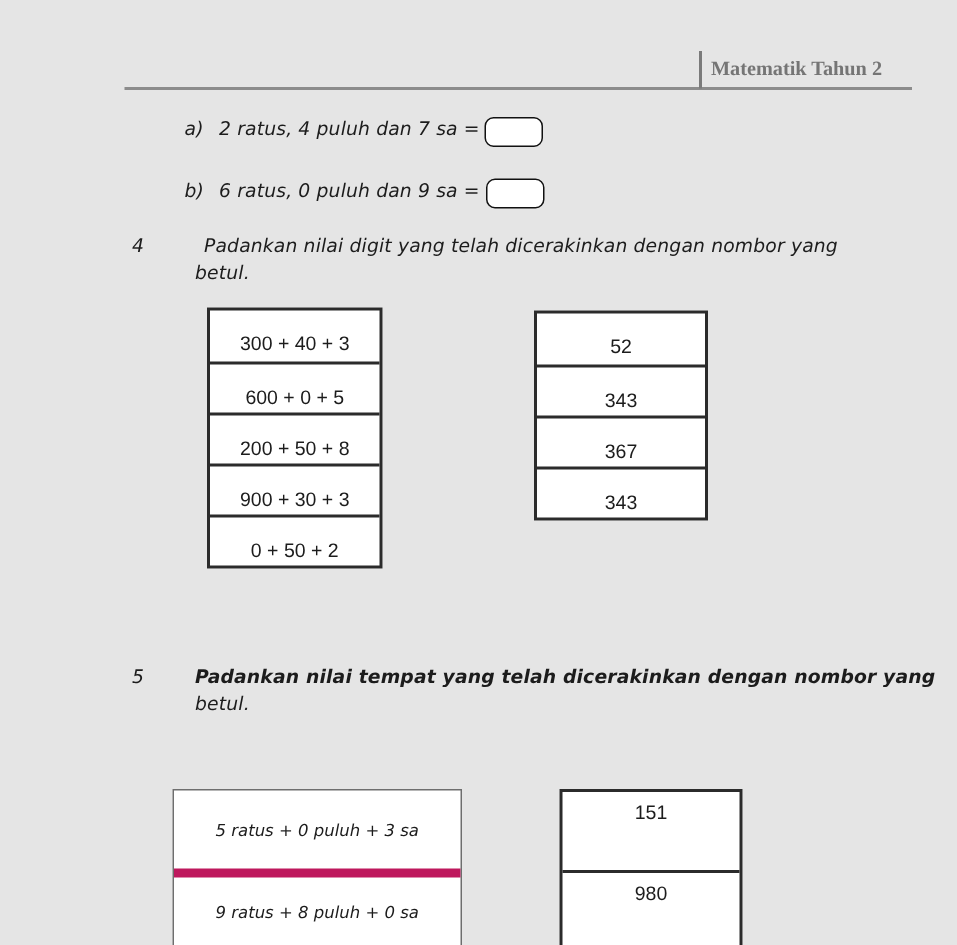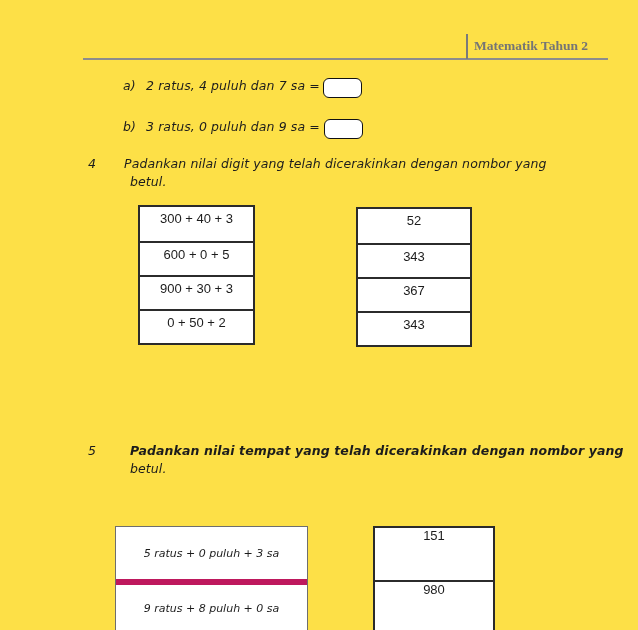--- a/index.html
+++ b/index.html
@@ -1,19 +1,19 @@
 <!DOCTYPE html>
 <html><head>
 <meta charset="utf-8">
 <style>
   html,body{margin:0;padding:0;background:#ffffff;}
   .page{
     position:relative;
     width:638px;height:630px;
-    background:#fde047;
+    background:#e5e5e5;
     overflow:hidden;
     font-family:"DejaVu Sans",sans-serif;
     color:#1c1c1c;
   }
   
   .hdr-rule{position:absolute;left:83px;top:58px;width:525px;height:2px;background:#8c8c8c;}
   .hdr-bar{position:absolute;left:466px;top:34px;width:2px;height:25px;background:#7a7a7a;}
   .hdr-title{
     position:absolute;left:474px;top:38px;
     font-family:"Liberation Serif","DejaVu Serif",serif;
@@ -29,71 +29,72 @@
   .ansbox{
     position:absolute;width:37px;height:18px;
     border:1.5px solid #111111;border-radius:6px;background:#ffffff;
   }
   
   .mtable{
     position:absolute;border:2px solid #2b2b2b;background:#ffffff;
   }
   .mtable .cell{
     height:34px;display:flex;justify-content:center;align-items:flex-start;
-    padding-top:4px;box-sizing:border-box;
+    padding-top:14px;box-sizing:border-box;
     font-size:13px;font-family:"Liberation Sans","DejaVu Sans",sans-serif;
     color:#1c1c1c;
   }
   .mtable .cell + .cell{border-top:2px solid #2b2b2b;}
   
   .ttable{
     position:absolute;border:1px solid #6e6e6e;background:#ffffff;
   }
   .ttable .cell{
     height:52px;display:flex;justify-content:center;align-items:center;
     box-sizing:border-box;
     font-style:italic;font-size:11px;color:#1c1c1c;
   }
   .ttable .cell + .cell{border-top:6px solid #be185d;}
   
   .ntable{
     position:absolute;border:2px solid #2b2b2b;background:#ffffff;
   }
   .ntable .cell{
     height:52px;display:flex;justify-content:center;align-items:flex-start;
-    box-sizing:border-box;
+    padding-top:6px;box-sizing:border-box;
     font-size:13px;font-family:"Liberation Sans","DejaVu Sans",sans-serif;
     color:#1c1c1c;
   }
   .ntable .cell + .cell{border-top:2px solid #2b2b2b;}
 </style>
 </head>
 <body>
 
 <div class="page">
 
   <div class="hdr-rule"></div>
   <div class="hdr-bar"></div>
   <div class="hdr-title">Matematik Tahun 2</div>
 
   <div class="itxt" style="left:123px;top:78px;">a)</div>
   <div class="itxt" style="left:146px;top:78px;">2 ratus, 4 puluh dan 7 sa =</div>
   <div class="ansbox" style="left:323px;top:78px;"></div>
 
   <div class="itxt" style="left:123px;top:119px;">b)</div>
-  <div class="itxt" style="left:146px;top:119px;">3 ratus, 0 puluh dan 9 sa =</div>
+  <div class="itxt" style="left:146px;top:119px;">6 ratus, 0 puluh dan 9 sa =</div>
   <div class="ansbox" style="left:324px;top:119px;"></div>
 
   <div class="itxt" style="left:88px;top:156px;">4</div>
-  <div class="itxt" style="left:124px;top:156px;">Padankan nilai digit yang telah dicerakinkan dengan nombor yang</div>
+  <div class="itxt" style="left:136px;top:156px;">Padankan nilai digit yang telah dicerakinkan dengan nombor yang</div>
   <div class="itxt" style="left:130px;top:174px;">betul.</div>
 
   <div class="mtable" style="left:138px;top:205px;width:113px;">
     <div class="cell">300 + 40 + 3</div>
     <div class="cell">600 + 0 + 5</div>
+    <div class="cell">200 + 50 + 8</div>
     <div class="cell">900 + 30 + 3</div>
     <div class="cell">0 + 50 + 2</div>
   </div>
 
   <div class="mtable" style="left:356px;top:207px;width:112px;">
     <div class="cell">52</div>
     <div class="cell">343</div>
     <div class="cell">367</div>
     <div class="cell">343</div>
   </div>

